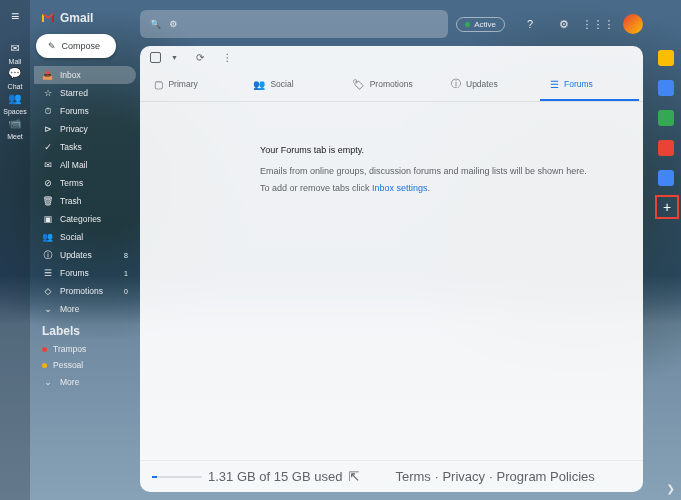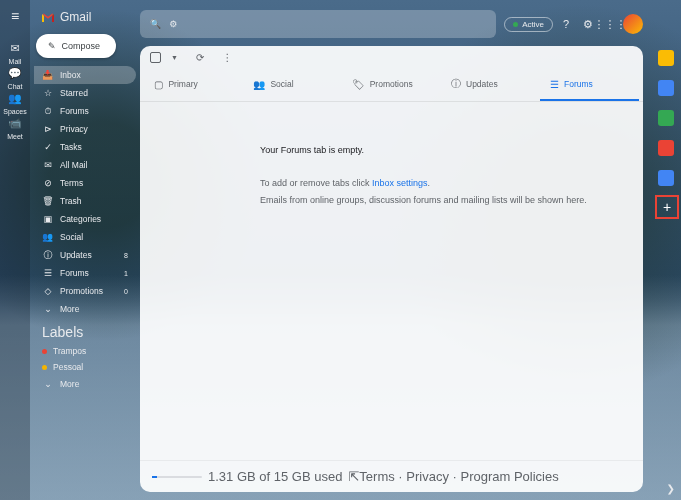--- a/index.html
+++ b/index.html
@@ -4,54 +4,54 @@
 <style>
 *{margin:0;padding:0;box-sizing:border-box;font-family:Arial,sans-serif}
 body{width:681px;height:500px;overflow:hidden;background:linear-gradient(180deg,#4a6b8a 0%,#3a5a7a 30%,#2a4a6a 60%,#5a7a9a 100%);position:relative}
 body::before{content:'';position:absolute;inset:0;background:radial-gradient(circle at 15% 35%,rgba(20,40,30,.6) 8%,transparent 25%),radial-gradient(circle at 85% 40%,rgba(30,50,40,.5) 10%,transparent 30%),linear-gradient(180deg,transparent 55%,rgba(200,220,230,.4) 65%,rgba(180,200,210,.5) 100%);z-index:0}
 .app{position:relative;z-index:1;display:flex;width:100%;height:100%}
 .leftrail{width:30px;background:rgba(20,30,40,.3);display:flex;flex-direction:column;align-items:center;padding-top:8px;gap:12px;color:#e8eaed;font-size:7px}
 .leftrail .hamburger{font-size:14px;margin-bottom:4px;cursor:pointer}
 .leftrail .ritem{display:flex;flex-direction:column;align-items:center;gap:2px;cursor:pointer}
 .leftrail .ricon{width:16px;height:16px;display:flex;align-items:center;justify-content:center;font-size:11px}
 .sidebar{width:110px;padding:8px 4px;color:#e8eaed;font-size:8.5px;overflow:hidden}
-.logo{display:flex;align-items:flex-start;gap:4px;padding:2px 6px 8px;font-size:12px;font-weight:400}
+.logo{display:flex;align-items:center;gap:4px;padding:2px 6px 8px;font-size:12px;font-weight:700}
 .logo svg{width:16px;height:16px}
 .compose{background:#fff;color:#3c4043;border-radius:16px;padding:7px 12px;display:flex;align-items:center;gap:6px;margin:0 0 8px 2px;width:80px;font-size:9px;cursor:pointer;box-shadow:0 1px 3px rgba(0,0,0,.3)}
 .navitem{display:flex;align-items:center;gap:6px;padding:3px 8px;border-radius:0 10px 10px 0;cursor:pointer;position:relative}
 .navitem.active{background:rgba(255,255,255,.25)}
 .navitem .nicon{width:12px;height:12px;display:flex;align-items:center;justify-content:center;font-size:9px}
 .navitem .count{margin-left:auto;font-size:7px}
 .navitem .dot{width:5px;height:5px;border-radius:50%;flex-shrink:0}
-.section-label{padding:6px 8px 3px;font-size:14px;font-weight:400}
+.section-label{padding:6px 8px 3px;font-size:12px;font-weight:700}
 .main{flex:1;display:flex;flex-direction:column;padding:8px 8px 8px 0}
 .topbar{display:flex;align-items:center;gap:8px;height:32px;margin-bottom:6px}
 .search{flex:1;background:rgba(255,255,255,.25);border-radius:6px;height:28px;display:flex;align-items:center;padding:0 10px;gap:8px;color:#e8eaed;font-size:9px}
 .search input{background:transparent;border:none;outline:none;color:#e8eaed;font-size:9px;flex:1}
 .search input::placeholder{color:#e8eaed}
-.topicons{display:flex;align-items:center;gap:4px;color:#e8eaed}
+.topicons{display:flex;align-items:center;gap:16px;color:#e8eaed}
 .active-pill{border:1px solid rgba(255,255,255,.5);border-radius:10px;padding:2px 8px;font-size:8px;display:flex;align-items:center;gap:4px}
 .active-pill::before{content:'';width:5px;height:5px;background:#34a853;border-radius:50%}
 .topicon{width:18px;height:18px;display:flex;align-items:center;justify-content:center;cursor:pointer;font-size:11px}
 .avatar{width:20px;height:20px;border-radius:50%;background:linear-gradient(135deg,#ea4335,#fbbc04)}
 .content{flex:1;background:rgba(255,255,255,.92);border-radius:10px;display:flex;flex-direction:column;overflow:hidden}
 .toolbar{display:flex;align-items:center;padding:6px 10px;gap:10px;font-size:10px;color:#5f6368}
 .toolbar .cb{width:11px;height:11px;border:1.5px solid #5f6368;border-radius:2px}
 .tabs{display:flex;border-bottom:1px solid rgba(0,0,0,.08);padding:0 4px}
 .tab{flex:1;display:flex;align-items:center;gap:5px;padding:8px 10px;font-size:8.5px;color:#5f6368;cursor:pointer;border-bottom:2px solid transparent}
 .tab.selected{color:#1a73e8;border-bottom-color:#1a73e8}
 .tabicon{font-size:10px}
 .empty{flex:1;padding:40px 0 0 120px;font-size:9px;color:#5f6368;line-height:1.9}
-.empty .title{color:#202124;margin-bottom:16px}
+.empty .title{color:#202124;margin-bottom:4px}
 .empty a{color:#1a73e8;text-decoration:none}
 .footer{display:flex;align-items:center;padding:8px 12px;font-size:13px;color:#5f6368;border-top:1px solid rgba(0,0,0,.05)}
 .footer .left{display:flex;align-items:center;gap:6px}
 .footer .bar{width:50px;height:2px;background:#dadce0;border-radius:1px;position:relative}
 .footer .bar::before{content:'';position:absolute;left:0;top:0;height:100%;width:10%;background:#1a73e8}
-.footer .center{flex:1;}
+.footer .center{flex:1;text-align:center}
 .footer .right{text-align:right}
 .rightrail{width:30px;display:flex;flex-direction:column;align-items:center;padding-top:50px;gap:14px}
 .rapp{width:16px;height:16px;border-radius:3px;cursor:pointer}
 .plus-highlight{position:absolute;right:2px;top:195px;width:24px;height:24px;border:2px solid #ea4335;display:flex;align-items:center;justify-content:center;color:#fff;font-size:14px;cursor:pointer;z-index:5}
 .chev{position:absolute;right:6px;bottom:6px;color:#e8eaed;font-size:10px}
 </style>
 </head>
 <body>
 
 <div class="app">
@@ -211,24 +211,24 @@
             <span class="tabicon">ⓘ</span>
             <span>Updates</span>
           </div>
           <div class="tab selected">
             <span class="tabicon">☰</span>
             <span>Forums</span>
           </div>
         </div>
       <div class="empty">
         <div class="title">Your Forums tab is empty.</div>
+        <div>Emails from online groups, discussion forums and mailing lists will be shown here.</div>
         <div>
           <span>To add or remove tabs click </span><a href="#">Inbox settings</a>.
         </div>
-        <div>Emails from online groups, discussion forums and mailing lists will be shown here.</div>
       </div>
       <div class="footer">
         <div class="left">
           <div class="bar"></div>
           <span>1.31 GB of 15 GB used</span>
           <span>⇱</span>
         </div>
         <div class="center">
           <span>Terms</span> · 
           <span>Privacy</span> · 

